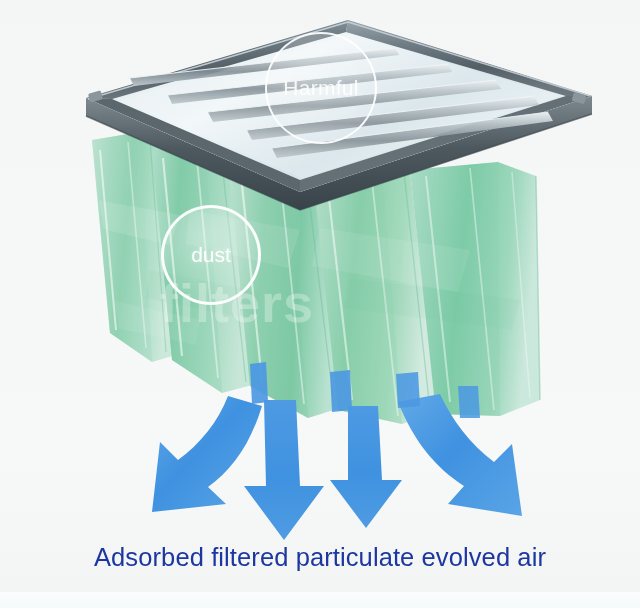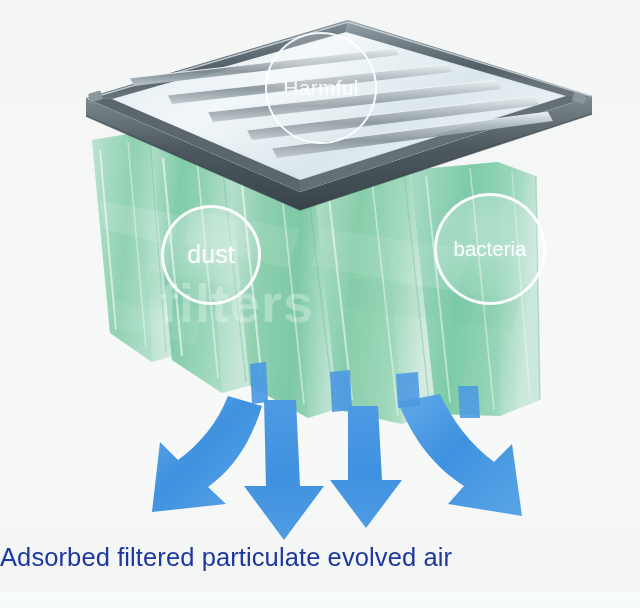--- a/index.html
+++ b/index.html
@@ -23,21 +23,21 @@
     position:absolute;left:0;top:592px;width:640px;height:16px;
     background:linear-gradient(180deg,#fbfdfd 0%,#f7fbfb 60%,#f4f9f9 100%);
   }
   #art{position:absolute;left:0;top:0;width:640px;height:608px;}
 
   
   #caption{
     position:absolute;
     left:0; top:543px;
     width:640px;
-    text-align:left;
+    text-align:center;
     font-size:25.5px;
     letter-spacing:.1px;
     color:#1d37a0;
     font-family:"Liberation Sans", sans-serif;
     white-space:nowrap;
   }
 
   
   .bubble{
     position:absolute;
@@ -57,21 +57,21 @@
     border:2.5px solid rgba(255,255,255,.92);
     background:radial-gradient(circle at 38% 32%, rgba(255,255,255,.30), rgba(255,255,255,.10) 62%, rgba(255,255,255,.02) 100%);
     font-size:21px;
     letter-spacing:.3px;
     color:rgba(255,255,255,.88);
   }
   #bubble-dust{
     left:161px; top:205px; width:100px; height:100px;
     border:3px solid rgba(255,255,255,.95);
     background:radial-gradient(circle at 38% 30%, rgba(255,255,255,.36), rgba(255,255,255,.12) 62%, rgba(255,255,255,.03) 100%);
-    font-size:25px;
+    font-size:21px;
     color:rgba(255,255,255,.96);
   }
   #bubble-bacteria{
     left:434px; top:193px; width:112px; height:112px;
     border:3px solid rgba(255,255,255,.95);
     background:radial-gradient(circle at 38% 30%, rgba(255,255,255,.34), rgba(255,255,255,.12) 62%, rgba(255,255,255,.03) 100%);
     font-size:20.5px;
     color:rgba(255,255,255,.96);
   }
   .bubble span{display:block;}
@@ -329,19 +329,16 @@
   <div class="bubble" id="bubble-harmful">
     <div>
       <span>Harmful</span>
     </div>
   </div>
 
   <div class="bubble" id="bubble-dust">
     <span>dust</span>
   </div>
 
-  <div class="bubble" id="bubble-bacteria">
-    <span>bacteria</span>
-  </div>
 
   <div id="caption">Adsorbed filtered particulate evolved air</div>
 
 </div>
 
 </body></html>

